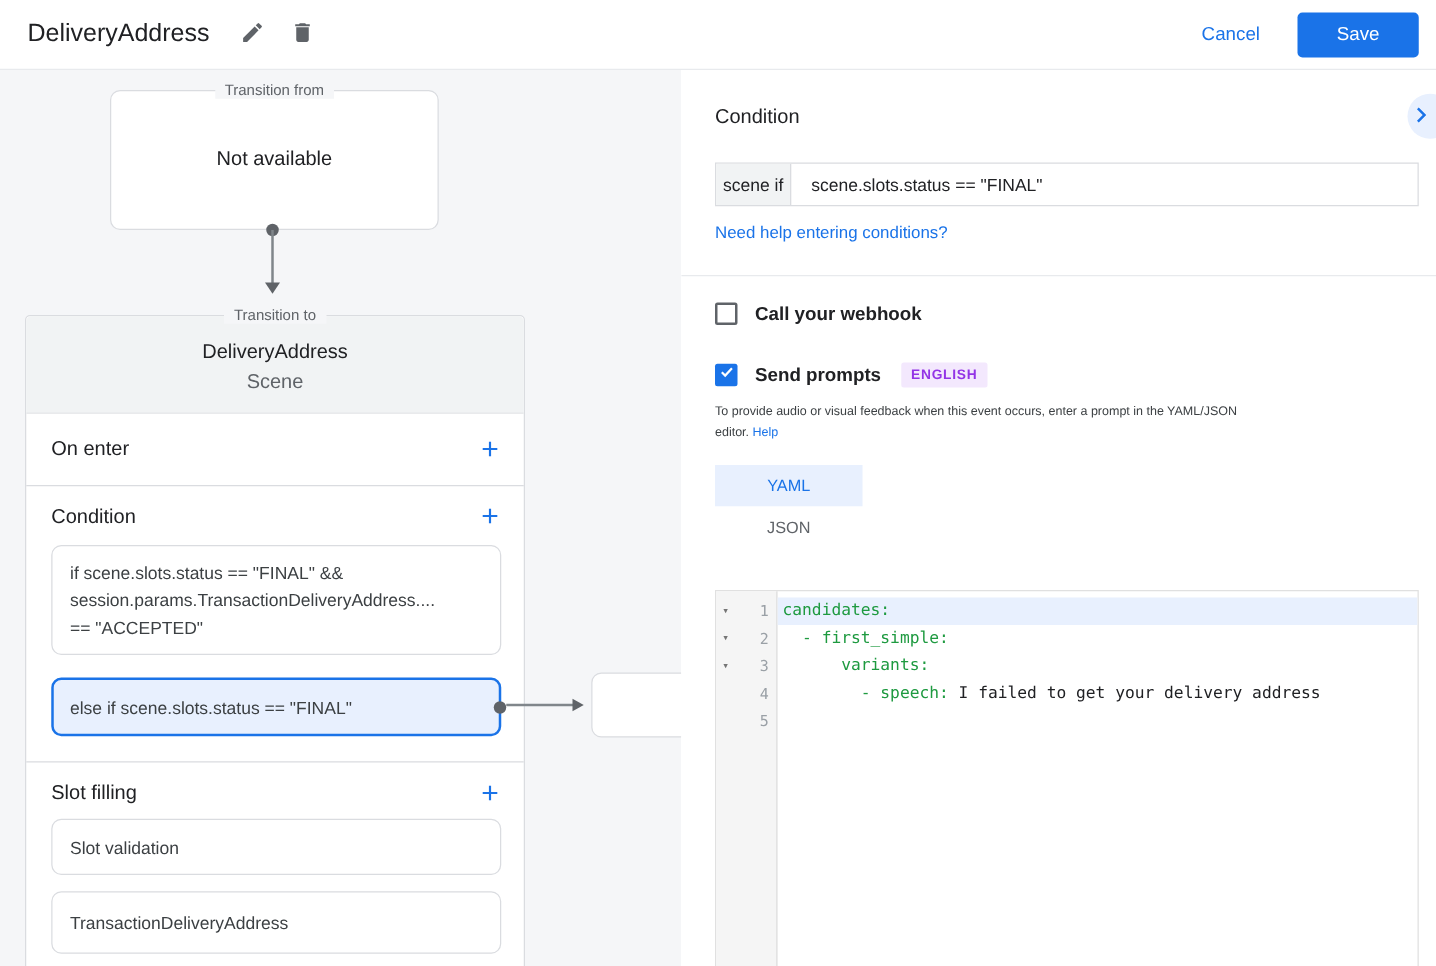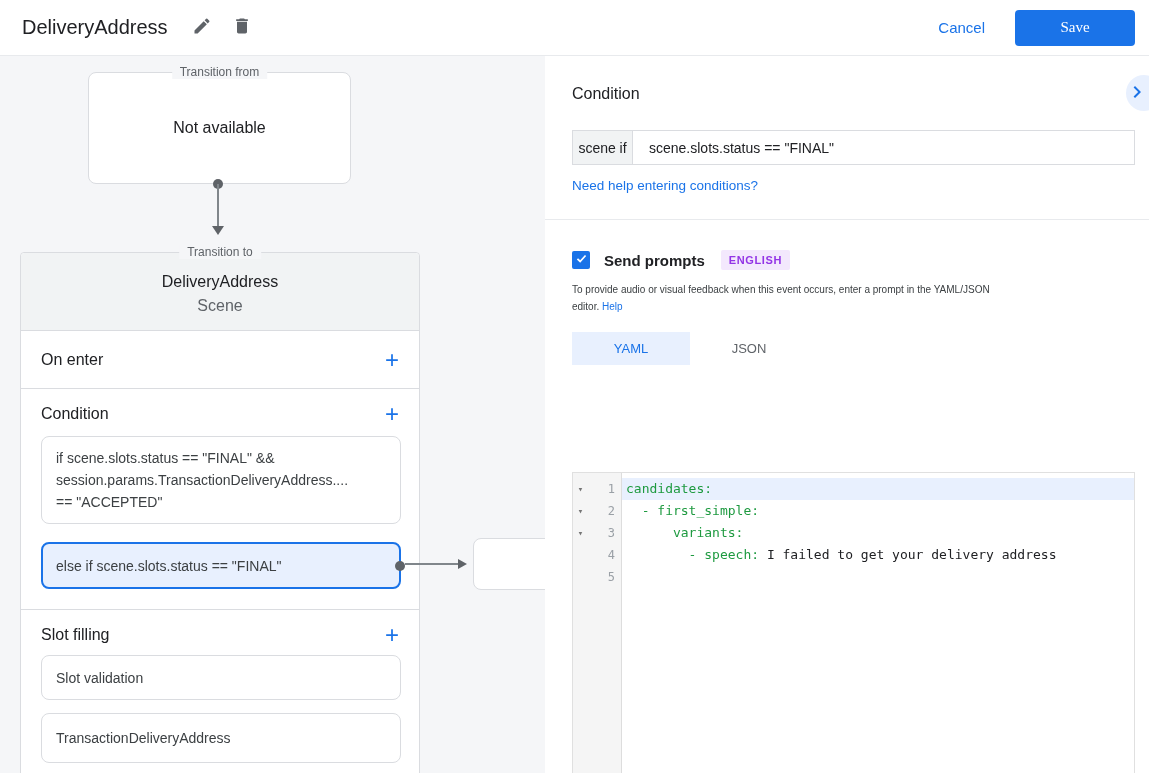--- a/index.html
+++ b/index.html
@@ -12,22 +12,22 @@
             justify-content:space-between; padding:0 14px 0 22px; z-index:6; }
   .topbar-left { display:flex; align-items:center; }
   .page-title { font-size:20px; font-weight:400; color:#202124; margin-right:20px; }
   .icon-btn { background:none; border:none; cursor:pointer; width:28px; height:28px;
               display:flex; align-items:center; justify-content:center; margin-right:12px; }
   .icon-btn svg { fill:#5f6368; }
   .topbar-right { display:flex; gap:30px; }
   .text-btn { background:none; border:none; color:#1a73e8; font-size:15px; font-weight:500;
               font-family:"Liberation Sans",sans-serif; cursor:pointer; }
   .primary-btn { background:#1a73e8; color:#fff; border:none; border-radius:4px;
-                 width:120px; height:36px; font-size:15px; font-weight:500;
-                 font-family:Liberation Serif, serif; cursor:pointer; }
+                 width:97px; height:36px; font-size:15px; font-weight:500;
+                 font-family:Liberation Sans, sans-serif; cursor:pointer; }
 
   
   .canvas { position:absolute; top:56px; left:0; width:545px; height:717px;
             background:#f5f6f8; overflow:hidden; }
   .legend { position:absolute; top:-8px; left:50%; transform:translateX(-50%);
             background:#f5f6f8; padding:0 8px; font-size:12px; color:#5f6368; white-space:nowrap; }
 
   .tf-box { position:absolute; left:88px; top:16px; width:263px; height:112px;
             background:#fff; border:1px solid #dadce0; border-radius:8px;
             display:flex; align-items:center; justify-content:center; }
@@ -104,21 +104,21 @@
   .checkbox.unchecked { border:2px solid #5f6368; background:#fff; }
   .checkbox.checked { background:#1a73e8; display:flex; align-items:center; justify-content:center; }
   .check-label { margin-left:14px; font-size:15px; font-weight:600; color:#202124; }
   .badge { margin-left:16px; background:#f3e8fd; color:#9334e6; font-size:11px; font-weight:600;
            letter-spacing:0.6px; padding:4px 8px; border-radius:2px; }
 
   .desc { margin:11px 0 0 27px; width:570px; font-size:10px; line-height:17px; color:#3c4043;
           white-space:pre-line; }
   .desc a { color:#1a73e8; text-decoration:none; cursor:pointer; }
 
-  .tabs { display:flex; margin:17px 0 0 27px; }
+  .tabs { display:flex; margin:17px 0 0 27px;flex-direction:column; }
   .tab { width:118px; height:33px; display:flex; align-items:center; justify-content:center;
          font-size:13px; font-weight:500; color:#5f6368; cursor:pointer; }
   .tab.active { background:#e8f0fe; color:#1a73e8; }
 
   .editor { position:absolute; left:27px; top:416px; width:563px; height:310px;
             border:1px solid #e0e0e0; display:flex; background:#fff;
             font-family:"DejaVu Sans Mono", monospace; font-size:13px; line-height:22px; }
   .gutter { width:49px; background:#f5f5f5; border-right:1px solid #ddd; padding-top:5px; }
   .gutter-row { display:flex; align-items:center; height:22px; }
   .fold { width:15px; text-align:center; font-size:9px; color:#757575; cursor:pointer; }
@@ -214,20 +214,24 @@
 
   <div class="cond-input">
     <div class="cond-prefix">scene if</div>
     <div class="cond-value">scene.slots.status == "FINAL"</div>
   </div>
   <a class="help-link">Need help entering conditions?</a>
 
   <hr class="panel-divider">
 
 
+  <div class="check-row">
+    <span class="checkbox unchecked"></span>
+    <span class="check-label">Call your webhook</span>
+  </div>
 
   <div class="check-row second">
     <span class="checkbox checked">
         <span><svg width="13" height="13" viewBox="0 0 24 24">
             <path fill="none" stroke="#fff" stroke-width="3.2" d="M4.5 12.5l5 5 10-11"></path>
           </svg></span>
       </span>
     <span class="check-label">Send prompts</span>
     <span class="badge">ENGLISH</span>
   </div>

